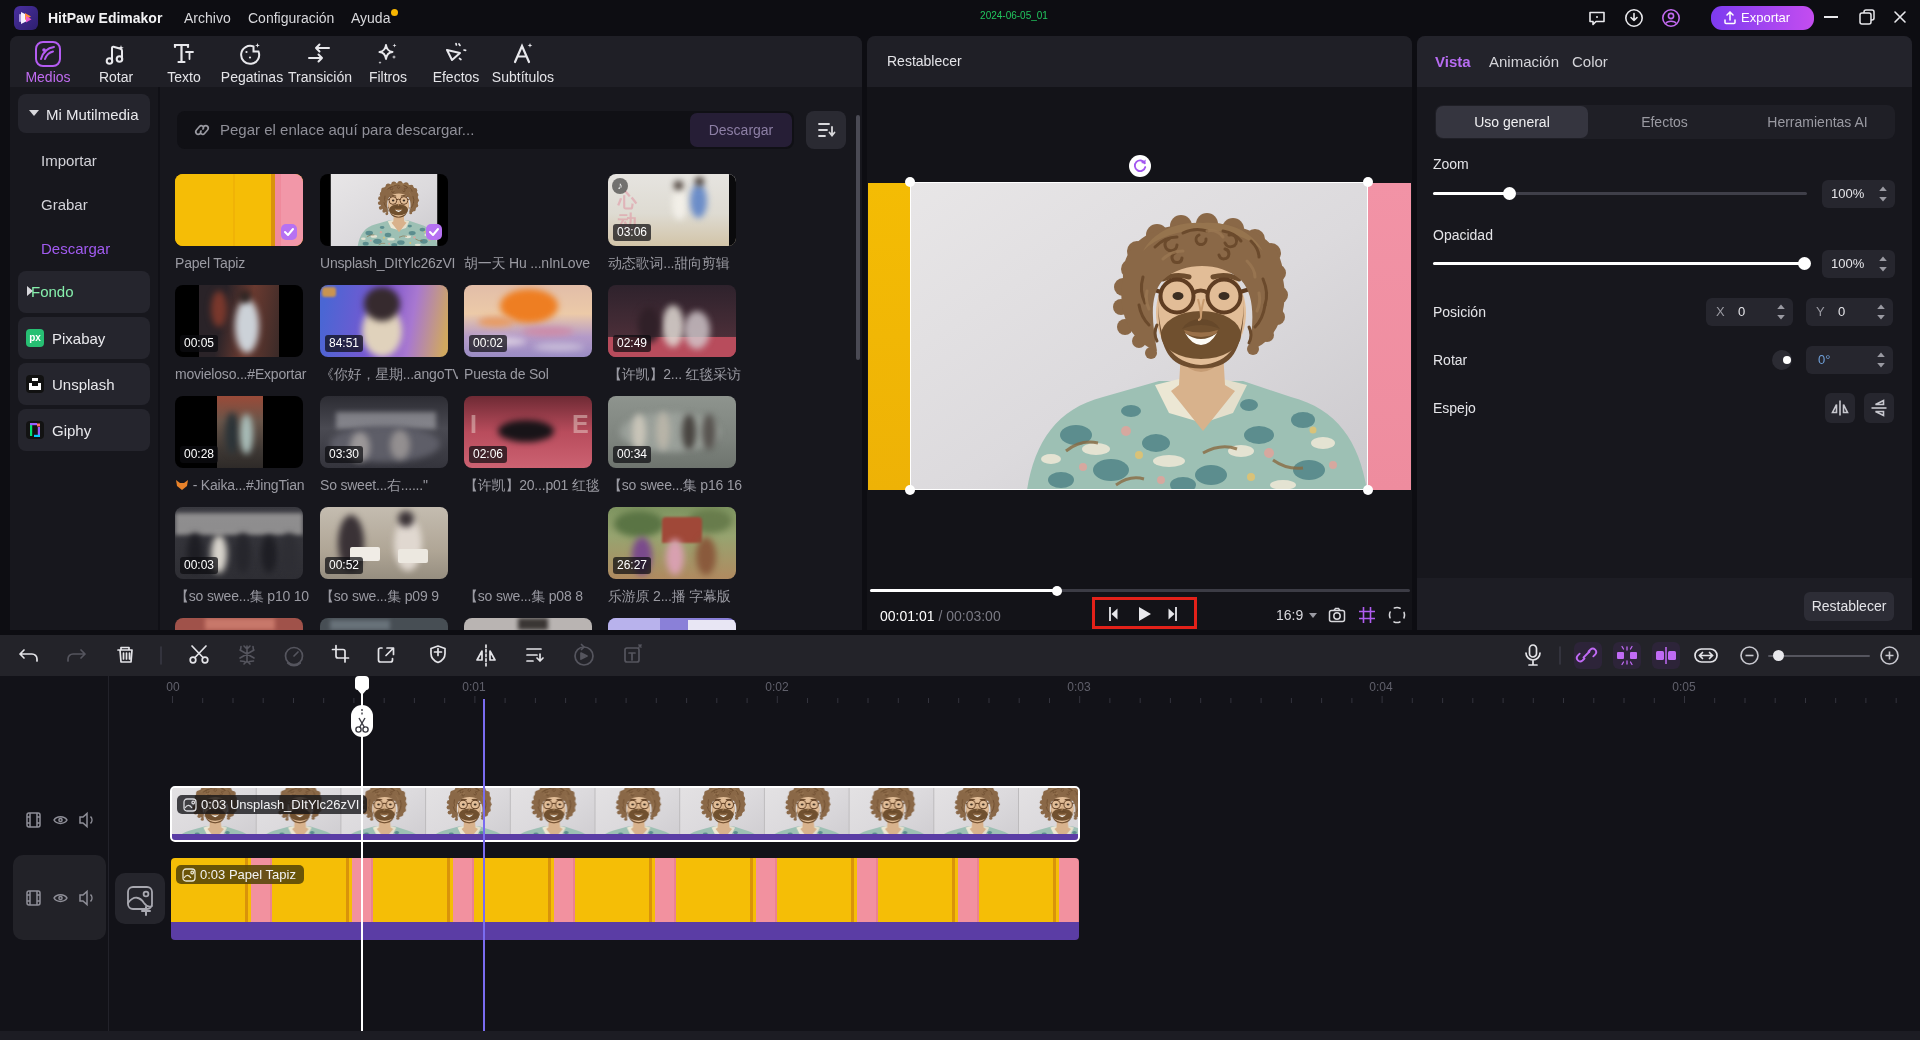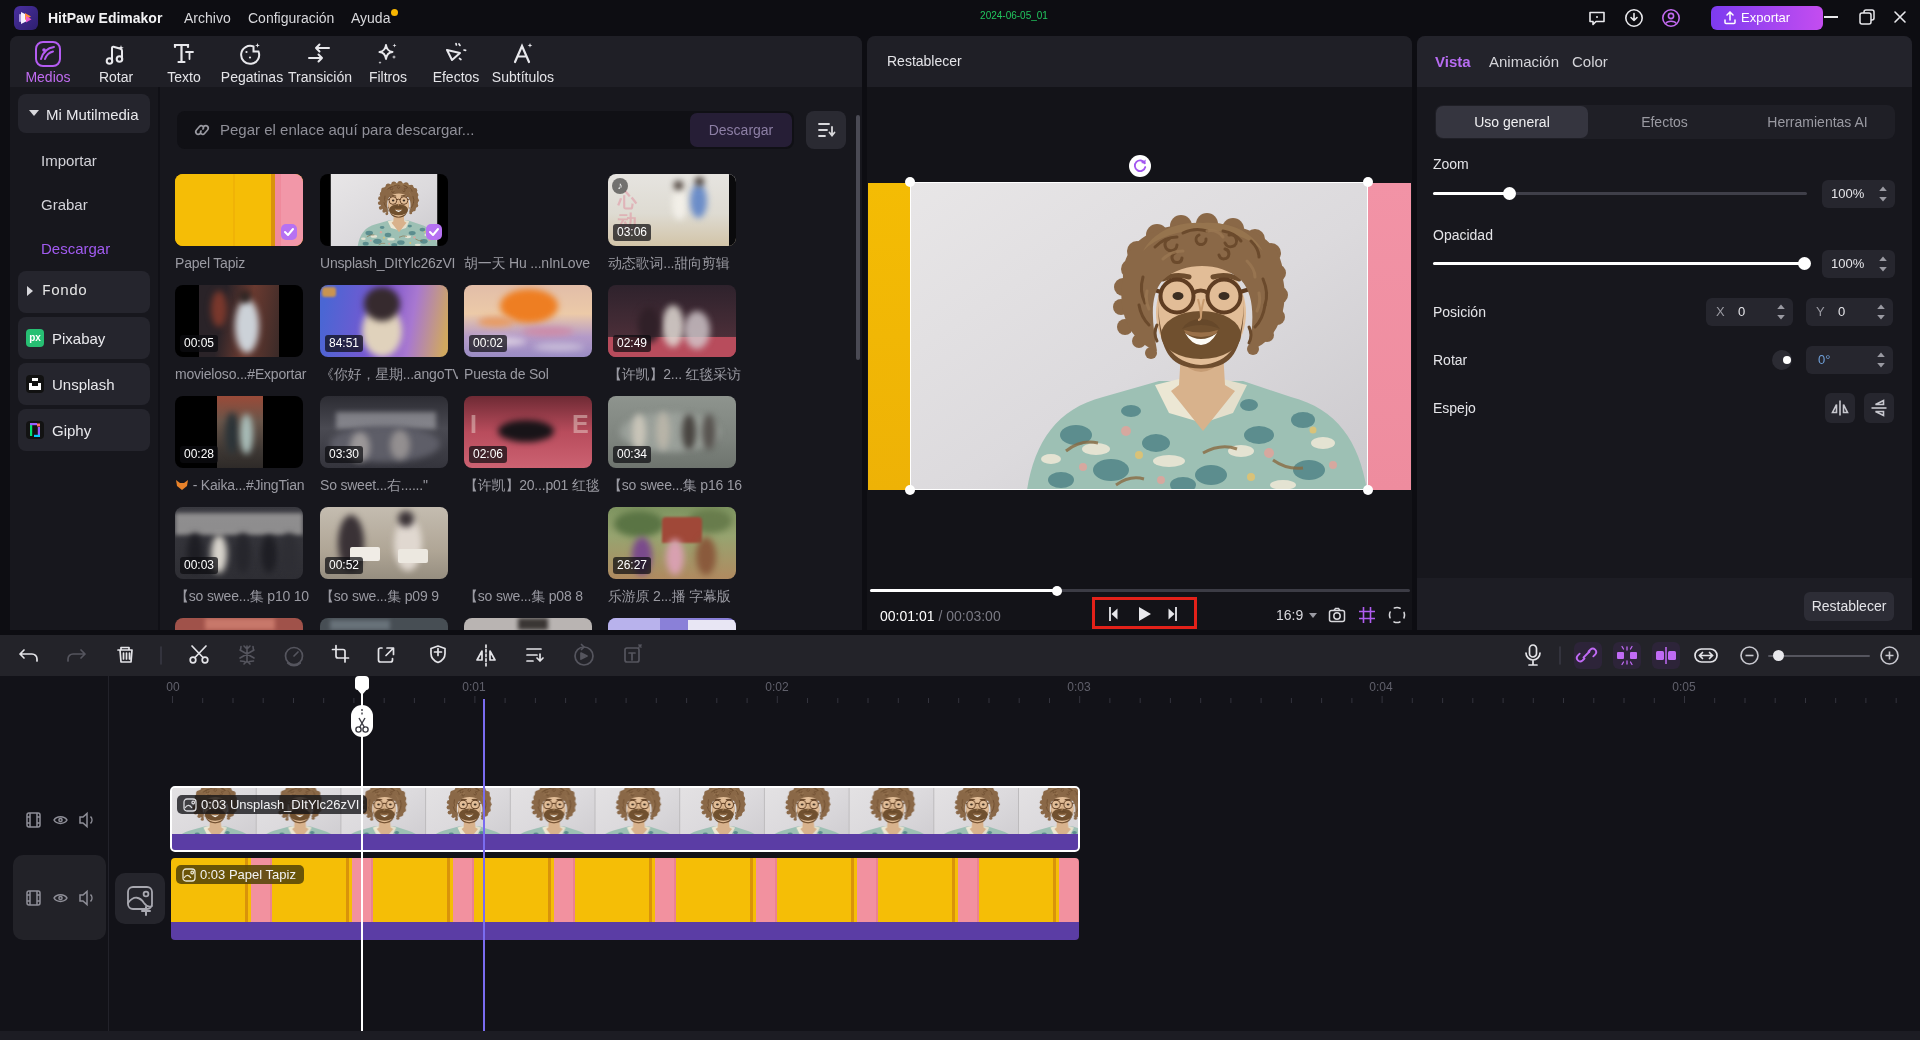--- a/index.html
+++ b/index.html
@@ -180,21 +180,21 @@
         <path d="M10 5.5 v7 M7 9.5 l3 3 3-3" fill="none" stroke="#e8e8ec" stroke-width="1.6" stroke-linecap="round" stroke-linejoin="round"></path>
       </svg>
   </div>
   <div class="abs" style="left:1661px;top:8px;width:20px;height:20px;">
     <svg width="20" height="20" viewBox="0 0 20 20">
         <circle cx="10" cy="10" r="8.2" fill="none" stroke="#c26af0" stroke-width="1.6"></circle>
         <circle cx="10" cy="8" r="2.6" fill="none" stroke="#c26af0" stroke-width="1.6"></circle>
         <path d="M5 15.5 c1-3 9-3 10 0" fill="none" stroke="#c26af0" stroke-width="1.6"></path>
       </svg>
   </div>
-  <div class="abs" style="left:1711px;top:6px;width:112px;height:24px;border-radius:6px;background:linear-gradient(90deg,#7d3bf0,#c44df0);">
+  <div class="abs" style="left:1711px;top:6px;width:103px;height:24px;border-radius:11px;background:linear-gradient(90deg,#7d3bf0,#c44df0);">
     <svg class="abs" style="left:12px;top:5px;" width="14" height="14" viewBox="0 0 14 14" fill="none" stroke="#fff" stroke-width="1.5" stroke-linecap="round">
         <path d="M7 9 V1.5 M4 4 L7 1 l3 3 M2 9 v2.5 a1 1 0 0 0 1 1 h8 a1 1 0 0 0 1-1 V9"></path>
       </svg>
     <div class="abs" style="left:30px;top:4px;font-size:13px;color:#fff;">Exportar</div>
   </div>
   <div class="abs" style="left:1824px;top:16px;width:14px;height:2px;background:#e8e8ec;"></div>
   <div class="abs" style="left:1859px;top:9px;width:16px;height:16px;">
     <svg width="16" height="16" viewBox="0 0 16 16">
         <rect x="1" y="4" width="11" height="11" rx="2" fill="none" stroke="#e8e8ec" stroke-width="1.5"></rect>
         <path d="M5 4 V3 a2 2 0 0 1 2-2 h6 a2 2 0 0 1 2 2 v6 a2 2 0 0 1-2 2 h-1" fill="none" stroke="#e8e8ec" stroke-width="1.5"></path>
@@ -292,21 +292,21 @@
   <div class="abs" style="left:475px;top:69px;width:96px;text-align:center;font-size:14px;color:#e4e4e8;">Subtítulos</div>
 
   <div class="abs" style="left:18px;top:94px;width:132px;height:39px;background:#25252d;border-radius:8px;"></div>
   <div class="abs" style="left:29px;top:110px;width:0;height:0;border-left:5px solid transparent;border-right:5px solid transparent;border-top:6px solid #d8d8dc;"></div>
   <div class="abs" style="left:46px;top:106px;font-size:15px;color:#e8e8ec;">Mi Mutilmedia</div>
   <div class="abs" style="left:41px;top:152px;font-size:15px;color:#d2d2d8;">Importar</div>
   <div class="abs" style="left:41px;top:196px;font-size:15px;color:#d2d2d8;">Grabar</div>
   <div class="abs" style="left:41px;top:240px;font-size:15px;color:#a15bf0;">Descargar</div>
   <div class="abs" style="left:18px;top:271px;width:132px;height:42px;background:#25252d;border-radius:8px;"></div>
   <div class="abs" style="left:27px;top:286px;width:0;height:0;border-top:5px solid transparent;border-bottom:5px solid transparent;border-left:6px solid #d8d8dc;"></div>
-  <div class="abs" style="left:42px;top:283px;font-size:15px;color:#e5e5e5;font-family:Liberation Mono, monospace;">Fondo</div>
+  <div class="abs" style="left:31px;top:283px;font-size:15px;color:#86efac;">Fondo</div>
   <div class="abs" style="left:18px;top:317px;width:132px;height:42px;background:#25252d;border-radius:8px;"></div>
   <div class="abs" style="left:26px;top:329px;width:18px;height:18px;border-radius:4px;background:#27bf73;color:#fff;font-size:10px;font-weight:bold;text-align:center;line-height:18px;">px</div>
   <div class="abs" style="left:52px;top:330px;font-size:15px;color:#e8e8ec;">Pixabay</div>
   <div class="abs" style="left:18px;top:363px;width:132px;height:42px;background:#25252d;border-radius:8px;"></div>
   <div class="abs" style="left:26px;top:375px;width:18px;height:18px;border-radius:4px;background:#111;">
     <svg width="18" height="18" viewBox="0 0 18 18">
         <path d="M6 3 h6 v3 h-6 z M6 8 h-3 v7 h12 v-7 h-3 v3 h-6 z" fill="#fff"></path>
       </svg>
   </div>
   <div class="abs" style="left:52px;top:376px;font-size:15px;color:#e8e8ec;">Unsplash</div>
@@ -829,21 +829,21 @@
   </svg>
   <div class="abs" style="left:115px;top:873px;width:50px;height:51px;background:#25252c;border-radius:10px;">
     <svg width="50" height="51" viewBox="0 0 50 51" fill="none" stroke="#a8a8b0" stroke-width="1.8" stroke-linecap="round">
         <rect x="13" y="14" width="24" height="22" rx="5"></rect>
         <path d="M13 30 c6-8 12-6 16 0 c2.5 3.5 5 4.5 8 3"></path>
         <circle cx="31" cy="21" r="2.4"></circle>
         <path d="M31 34 v8 M27 38 h8" stroke-width="2"></path>
       </svg>
   </div>
 
-  <div class="abs" style="left:170px;top:786px;width:910px;height:66px;border:2px solid #ffffff;border-radius:5px;background:#dcdadb;overflow:hidden;">
+  <div class="abs" style="left:170px;top:786px;width:910px;height:56px;border:2px solid #ffffff;border-radius:5px;background:#dcdadb;overflow:hidden;">
     <div class="abs" style="left:0;top:0;width:906px;height:46px;overflow:hidden;">
       <svg width="906" height="46">
         <defs>
           <pattern id="strip" x="0" y="0" width="84.7" height="46" patternUnits="userSpaceOnUse">
             <rect width="84.7" height="46" fill="#dcdadb"></rect>
             <svg x="0" y="0" width="84.7" height="46" viewBox="122 48 330 180" preserveAspectRatio="xMidYMid slice">
                 <use href="#man" width="456" height="307"></use>
               </svg>
             <line x1="84.2" y1="0" x2="84.2" y2="46" stroke="#bdbbbd" stroke-width="1"></line>
           </pattern>

